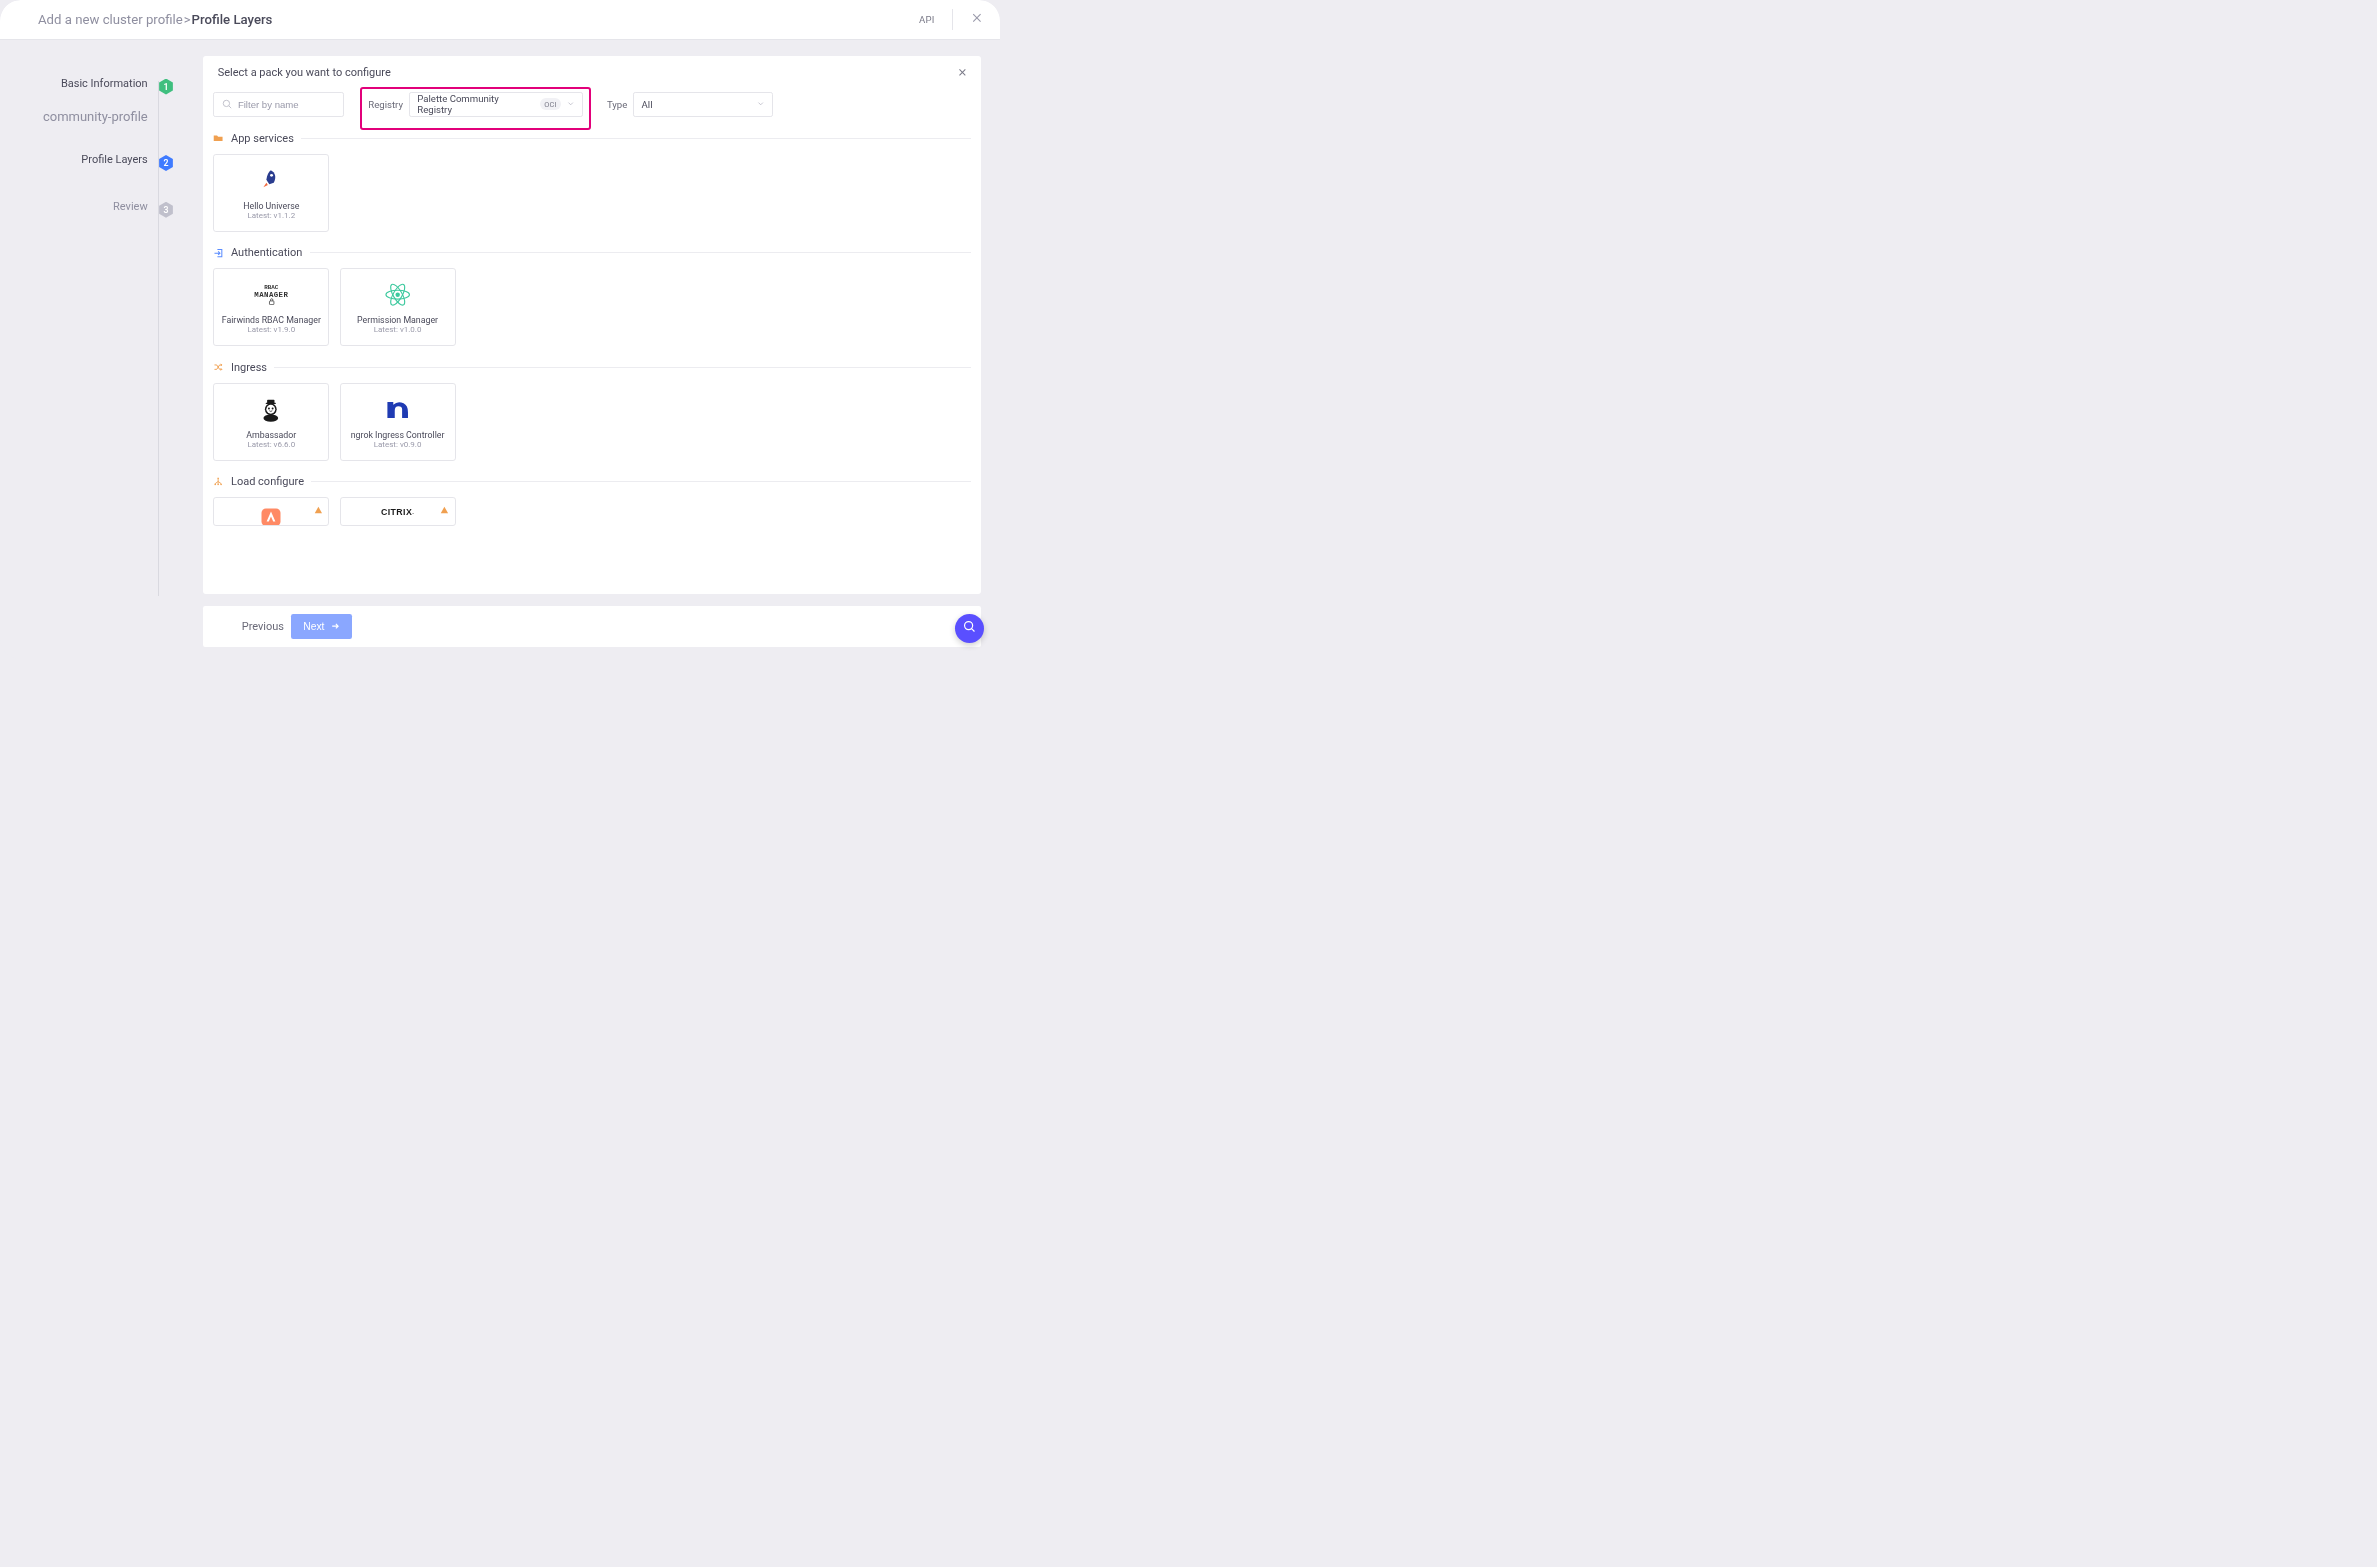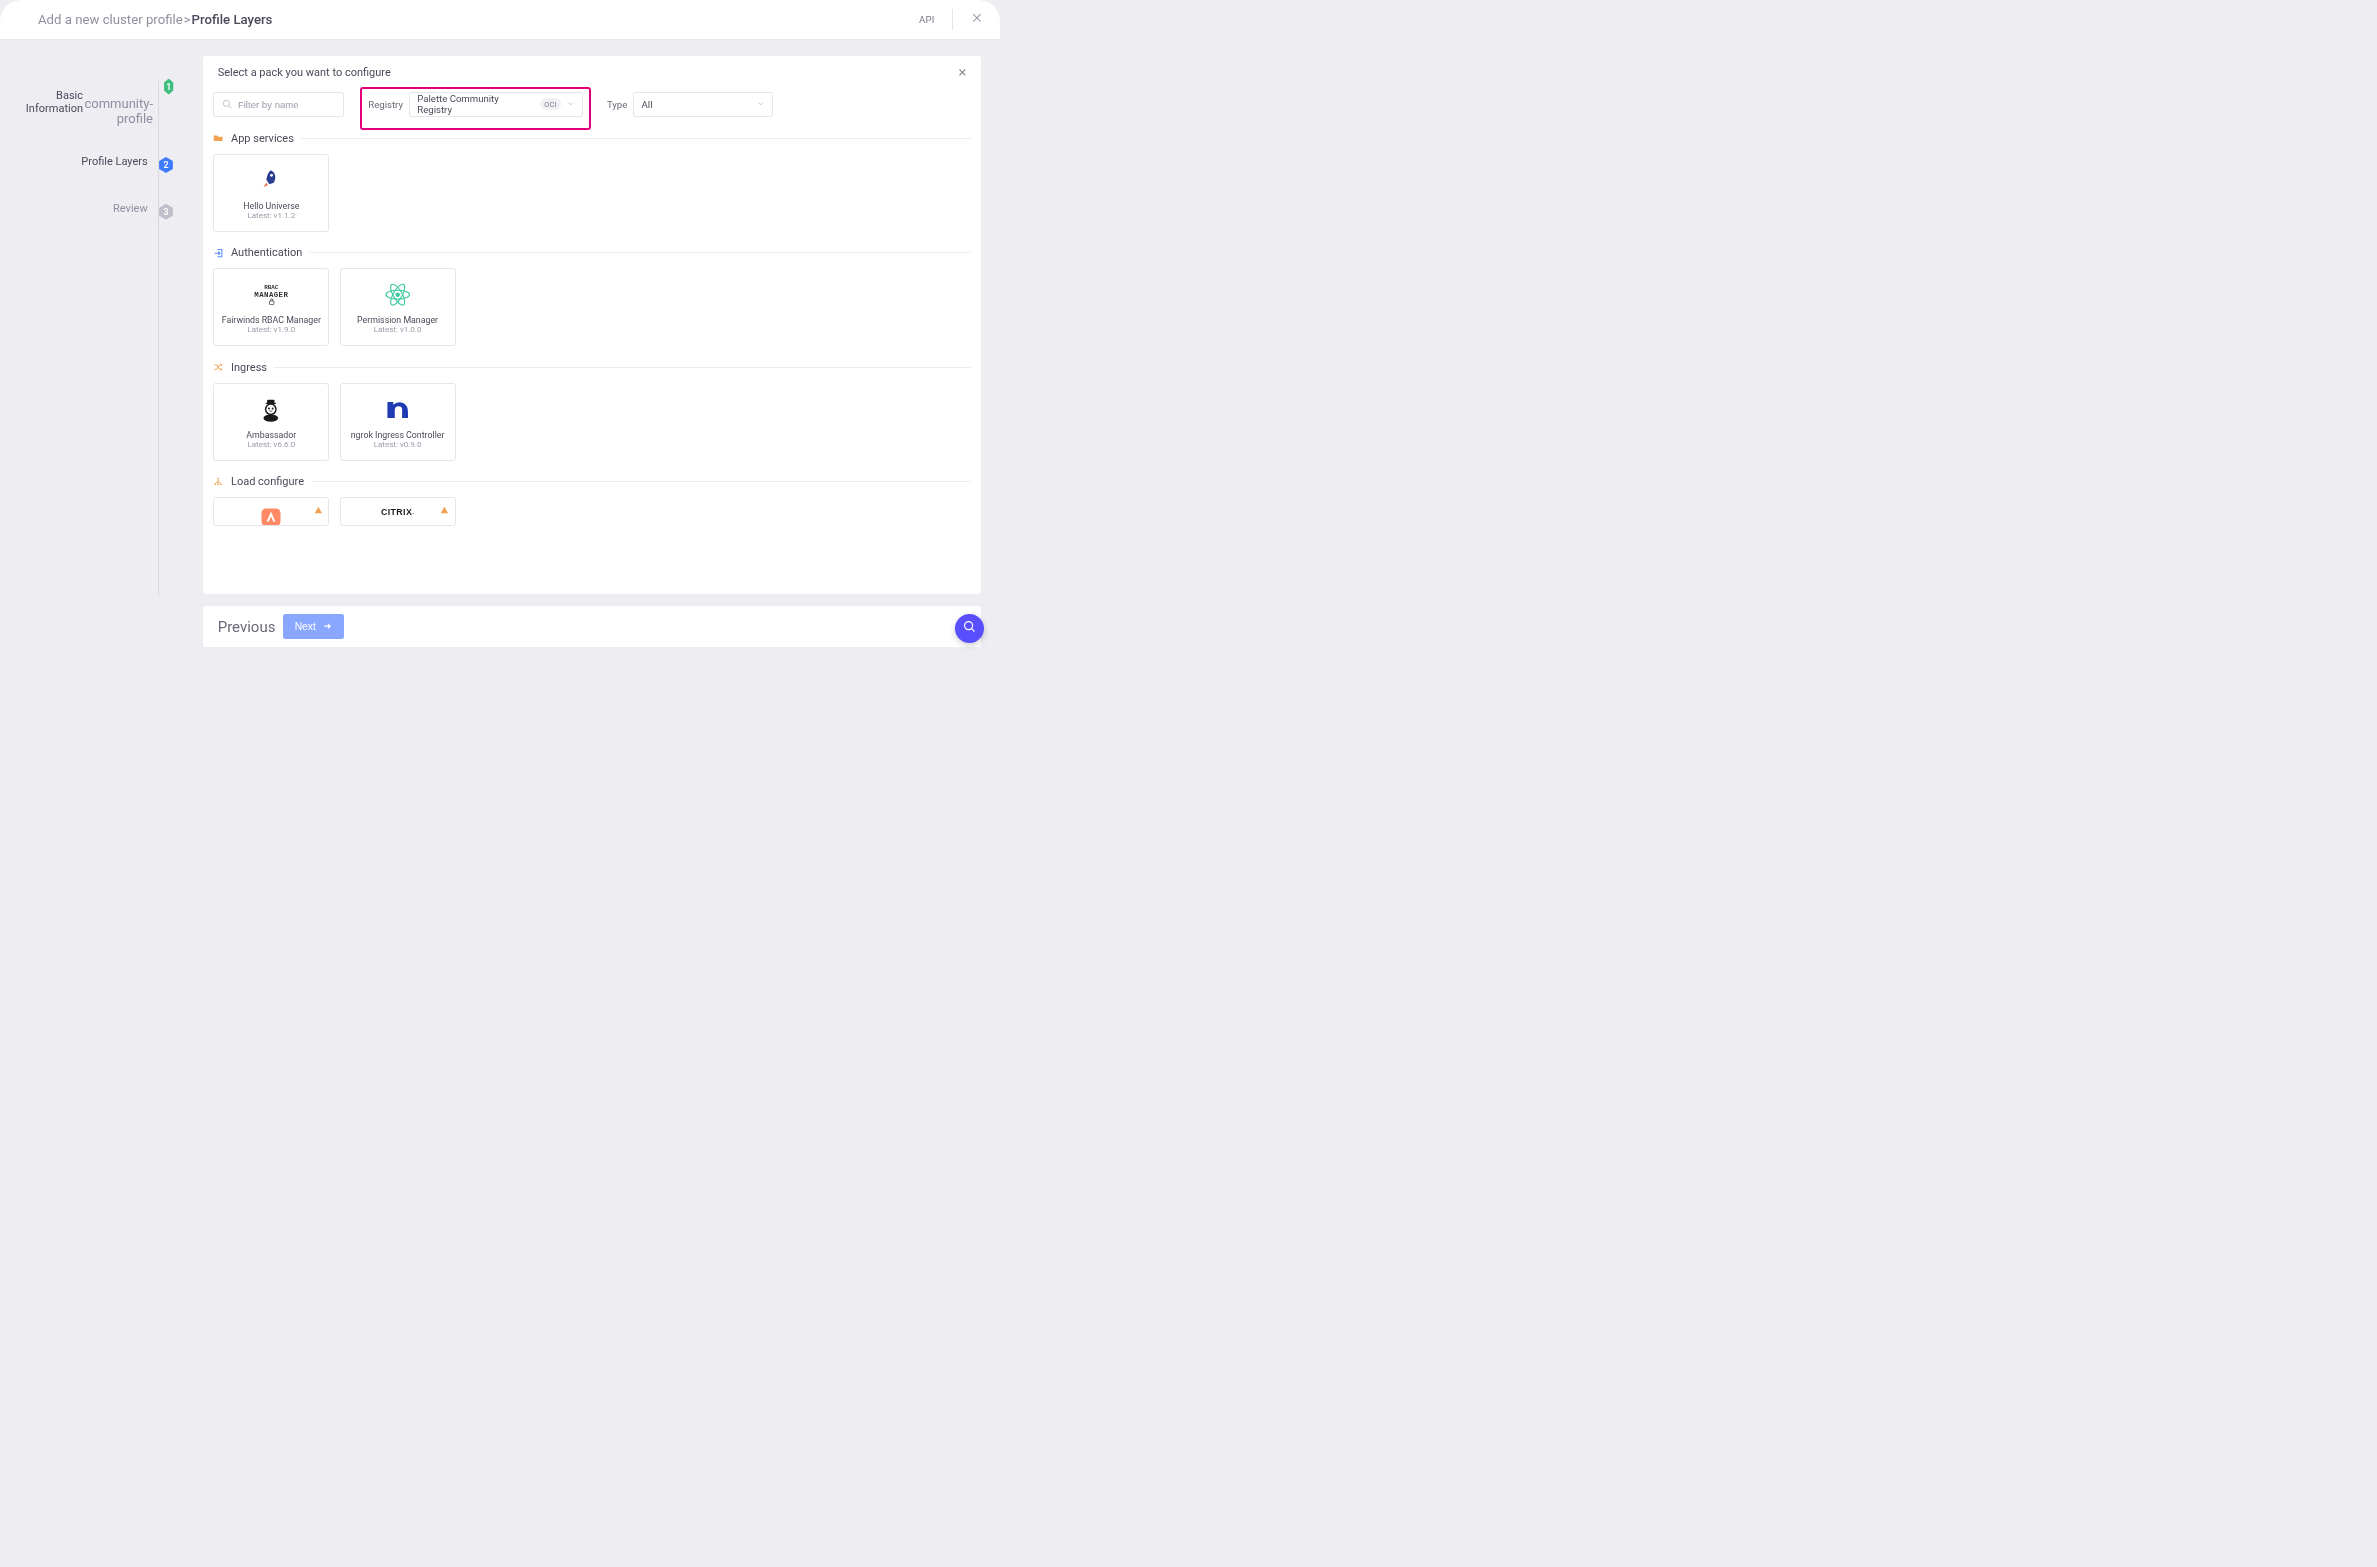--- a/index.html
+++ b/index.html
@@ -64,21 +64,21 @@
   background: #d9d9e0;
 }
 .step {
   display: flex;
   justify-content: flex-end;
   align-items: flex-start;
   gap: 10.3px;
   margin-bottom: 29.4px;
   position: relative;
 }
-.step-text { text-align: right; display:flex; flex-direction:row;align-items:center; }
+.step-text { text-align: right; display:flex; flex-direction:column; }
 .step-title { font-size: 11px; color: #4a4a5a; }
 .step-sub { font-size: 13px; color: #8f8fa0; margin-top:19px; }
 .step .step-title.current { color:#4a4a5a; }
 .step .step-title.future { color:#8f8fa0; }
 .step-badge {
   width: 16px; height: 16px;
   display:flex; align-items:center; justify-content:center;
   color:#fff; font-size:8.8px; font-weight:600;
   clip-path: polygon(50% 0%, 93% 25%, 93% 75%, 50% 100%, 7% 75%, 7% 25%);
   margin-right: -8px;
@@ -183,21 +183,21 @@
 }
 
 .footer-bar {
   background:#fff;
   height:41px;
   margin-top:11.8px;
   margin-bottom:11.8px;
   border-radius:2.2px;
   display:flex; align-items:center; gap:7.4px; padding:0 14.7px;
 }
-.prev-link { font-size:15px; color:#6a6a78; cursor:pointer; }
+.prev-link { font-size:11px; color:#6a6a78; cursor:pointer;margin-left:24px; }
 .next-btn {
   background:#8aa7ff; color:#fff; border:none; border-radius:2.2px;
   height:25px; padding:0 11.8px; display:flex; align-items:center; gap:5.9px;
   font-size:10.3px; cursor:pointer;
 }
 
 .fab {
   position:absolute; right:16px; bottom:16px;
   width:29.4px; height:29.4px; border-radius:50%;
   background:#5a4fff; color:#fff; display:flex; align-items:center; justify-content:center;

